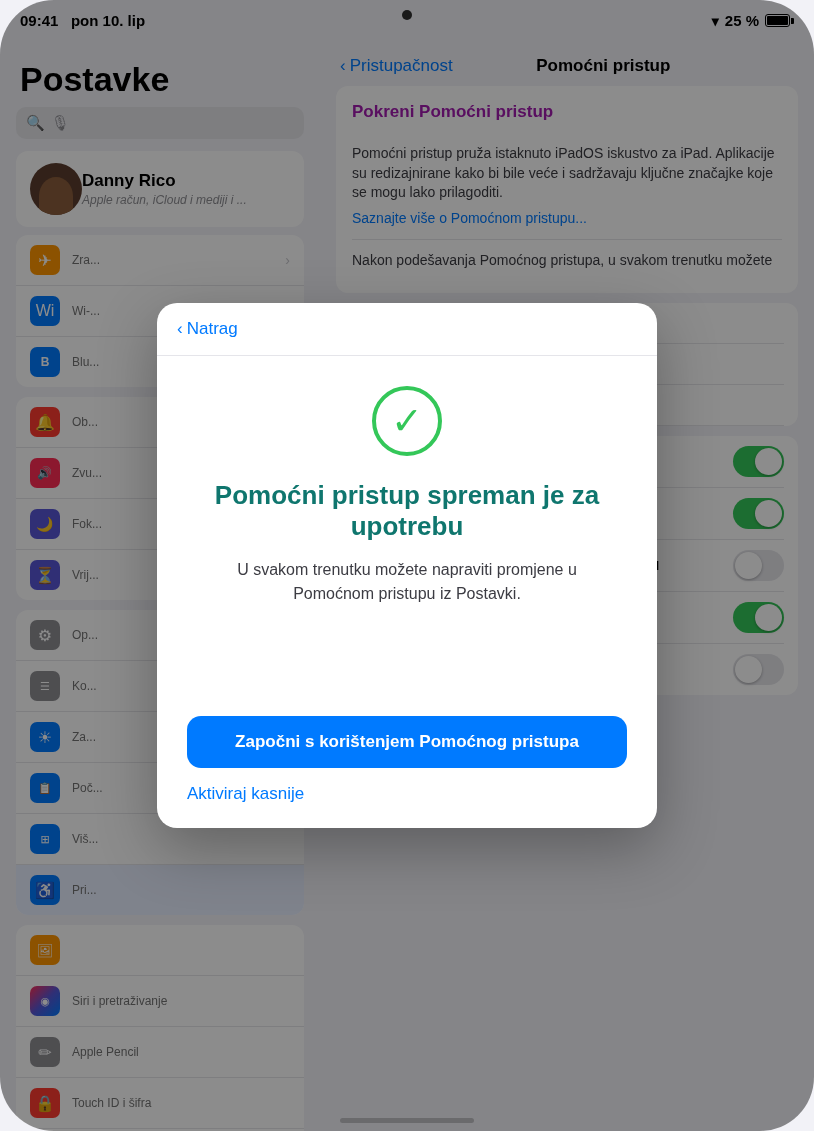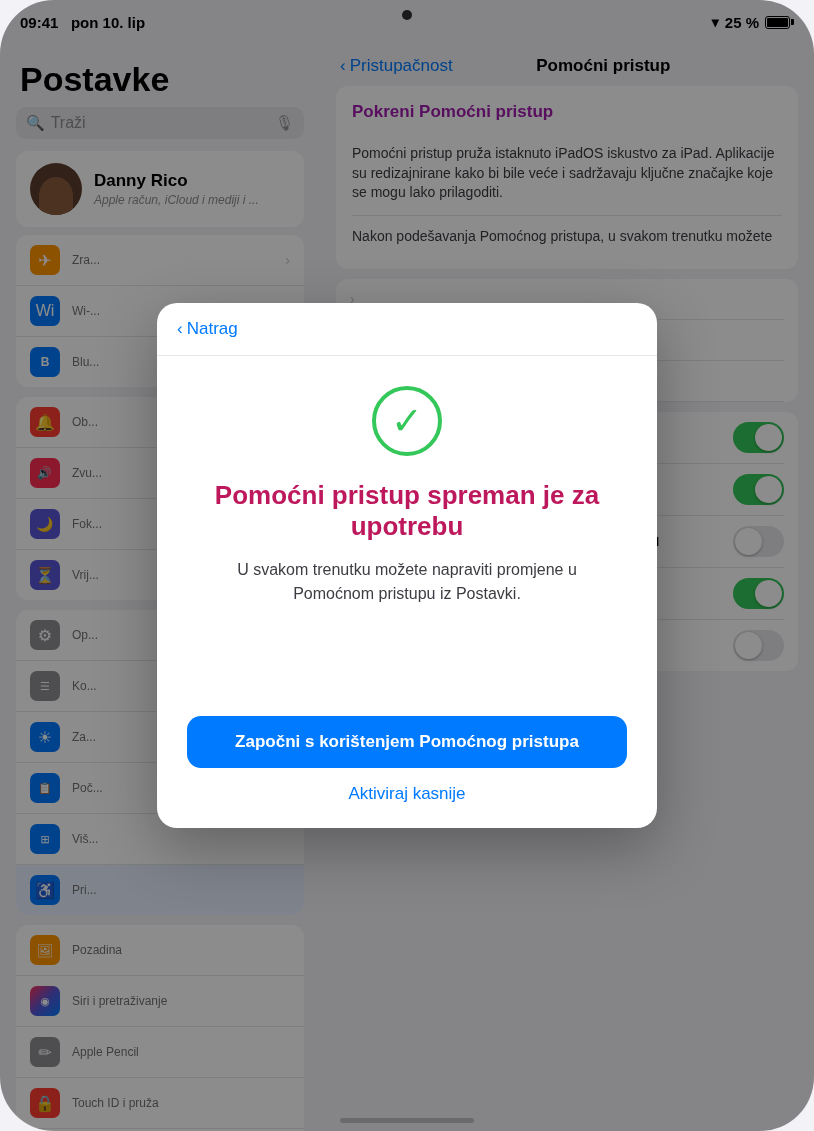--- a/index.html
+++ b/index.html
@@ -13,23 +13,23 @@
       position: relative;
     }
 
     
     .status-bar {
       position: absolute;
       top: 0; left: 0; right: 0;
       height: 44px;
       background: #f2f2f7;
       display: flex;
-      align-items: center;
+      align-items: flex-start;
       justify-content: space-between;
-      padding: 4px 20px;
+      padding: 12px 20px;
       z-index: 1;
       gap: 24px;
     }
     .status-bar-left {
       font-size: 15px;
       font-weight: 600;
       color: #000;
     }
     .status-bar-right {
       display: flex;
@@ -116,21 +116,20 @@
     }
 
     
     .user-profile {
       margin: 0 16px 8px 16px;
       background: #fff;
       border-radius: 12px;
       padding: 12px 14px;
       display: flex;
       align-items: center;
-      gap: 12px;
     }
     .avatar {
       width: 52px;
       height: 52px;
       border-radius: 50%;
       background: #5c3d2e;
       overflow: hidden;
       flex-shrink: 0;
       display: flex;
       align-items: flex-end;
@@ -383,38 +382,38 @@
     }
     .checkmark {
       color: #34c759;
       font-size: 38px;
       line-height: 1;
     }
 
     .modal-title {
       font-size: 26px;
       font-weight: 700;
-      color: #be185d;
+      color: #0f766e;
       margin-bottom: 16px;
       line-height: 1.2;
     }
 
     .modal-desc {
       font-size: 16px;
       color: #3c3c43;
       line-height: 1.5;
       margin-bottom: 100px;
       max-width: 340px;
     }
 
     .modal-footer {
       padding: 0 30px 24px 30px;
       display: flex;
       flex-direction: column;
-      align-items: center;
+      align-items: flex-start;
       gap: 16px;
     }
 
     .btn-primary {
       width: 100%;
       background: #007aff;
       color: #fff;
       border: none;
       border-radius: 14px;
       padding: 16px;
@@ -496,21 +495,20 @@
     </div>
   </div>
 
   <div class="main-layout">
 
     <div class="sidebar">
       <div class="sidebar-title">Postavke</div>
 
       <div class="search-bar">
         <span class="search-icon-text">🔍</span>
-        <span class="search-input-text">Traži</span>
         <span class="mic-icon">🎙</span>
       </div>
 
       <div class="user-profile">
         <div class="avatar">
           <div class="avatar-face"></div>
         </div>
         <div>
           <div class="user-info-name">Danny Rico</div>
           <div class="user-info-sub">Apple račun, iCloud i mediji i ...</div>
@@ -577,33 +575,32 @@
         </div>
         <div class="settings-item" style="background:#e8efff;">
           <div class="settings-icon ic-accessibility">♿</div>
           <span class="settings-label">Pri...</span>
         </div>
       </div>
 
       <div class="settings-group">
         <div class="settings-item">
           <div class="settings-icon ic-wallpaper" style="font-size:13px;">🖼</div>
-          <span class="settings-label">Pozadina</span>
         </div>
         <div class="settings-item">
           <div class="settings-icon ic-siri" style="font-size:11px; background: linear-gradient(135deg,#ff2d55,#5856d6,#007aff);">◉</div>
           <span class="settings-label">Siri i pretraživanje</span>
         </div>
         <div class="settings-item">
           <div class="settings-icon ic-applepencil" style="font-size:16px; background:#8e8e93;">✏</div>
           <span class="settings-label">Apple Pencil</span>
         </div>
         <div class="settings-item">
           <div class="settings-icon ic-touchid">🔒</div>
-          <span class="settings-label">Touch ID i pruža</span>
+          <span class="settings-label">Touch ID i šifra</span>
         </div>
         <div class="settings-item">
           
           
         </div>
       </div>
     </div>
 
     <div class="main-content">
 
@@ -611,20 +608,21 @@
         <div class="nav-back">
           <span>‹</span>
           <span>Pristupačnost</span>
         </div>
         <div class="nav-title">Pomoćni pristup</div>
       </div>
 
       <div class="content-area">
         <div class="content-link">Pokreni Pomoćni pristup</div>
         <p class="content-desc">Pomoćni pristup pruža istaknuto iPadOS iskustvo za iPad. Aplikacije su redizajnirane kako bi bile veće i sadržavaju ključne značajke koje se mogu lako prilagoditi.</p>
+        <span class="content-link-blue">Saznajte više o Pomoćnom pristupu...</span>
         <div class="content-divider"></div>
         <p class="content-desc">Nakon podešavanja Pomoćnog pristupa, u svakom trenutku možete</p>
       </div>
 
       <div style="margin: 10px 16px; background:#fff; border-radius:12px; padding: 0 14px;">
         <div class="row-with-chevron">
           <span class="row-chevron-icon">›</span>
         </div>
         <div class="row-with-chevron">
           <span class="row-chevron-icon">›</span>

